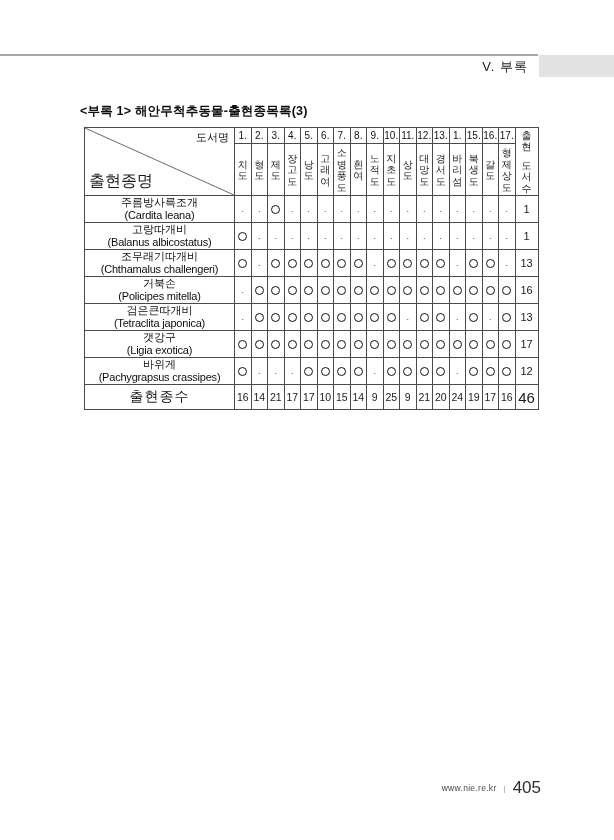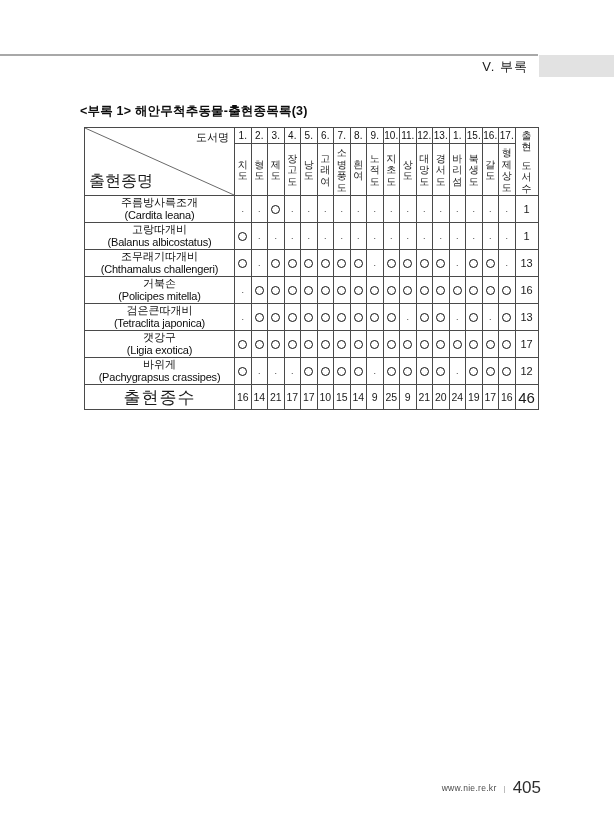--- a/index.html
+++ b/index.html
@@ -60,21 +60,21 @@
   .sp-kr { font-size:11px; line-height:13px; color:#0d0d0d; white-space:nowrap; }
   .sp-sci { font-size:11px; line-height:13px; color:#0d0d0d; white-space:nowrap; letter-spacing:-0.2px; }
   td.mark-cell { height:27px; }
   .ring {
     display:inline-block; width:9px; height:9px;
     border:1.4px solid #111; border-radius:50%;
     vertical-align:middle;
   }
   .dot { font-size:9px; color:#444; line-height:9px; }
   td.row-total { font-size:11px; }
-  td.footer-label-cell { height:25px; font-size:17px; letter-spacing:1px; }
+  td.footer-label-cell { height:25px; font-size:14px; letter-spacing:1px; }
   td.count-cell { font-size:10.5px; height:25px; }
   td.grand-total { font-size:15px; }
   
   .page-footer {
     position:absolute; left:0; top:778px; width:541px;
     display:flex; align-items:center; justify-content:flex-end; gap:7px;
   }
   .footer-site { font-size:8.5px; color:#4a4a4a; letter-spacing:0.3px;padding-left:47px; }
   .footer-sep { font-size:8px; color:#9a9a9a; }
   .footer-page { font-size:17px; color:#2e2e2e; }

